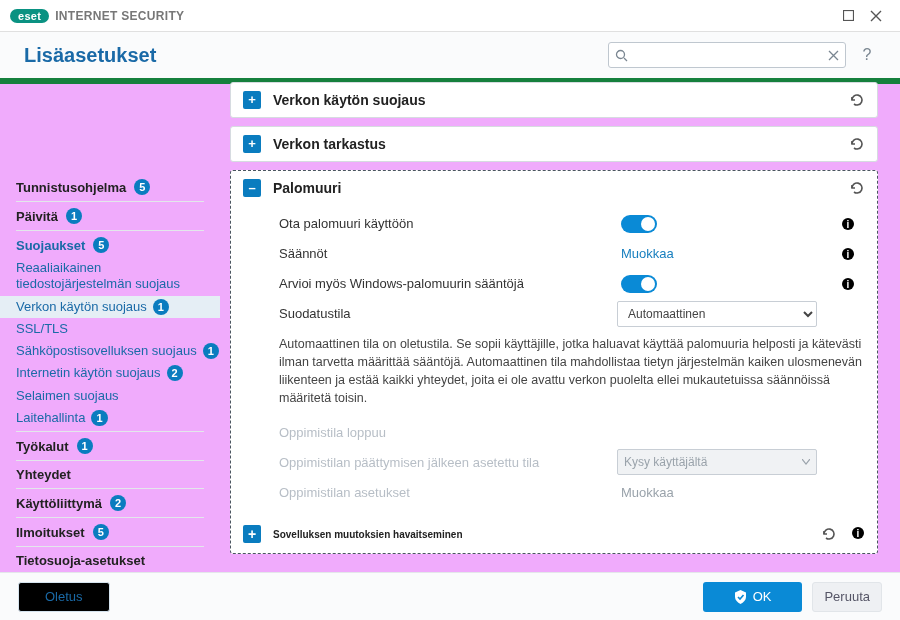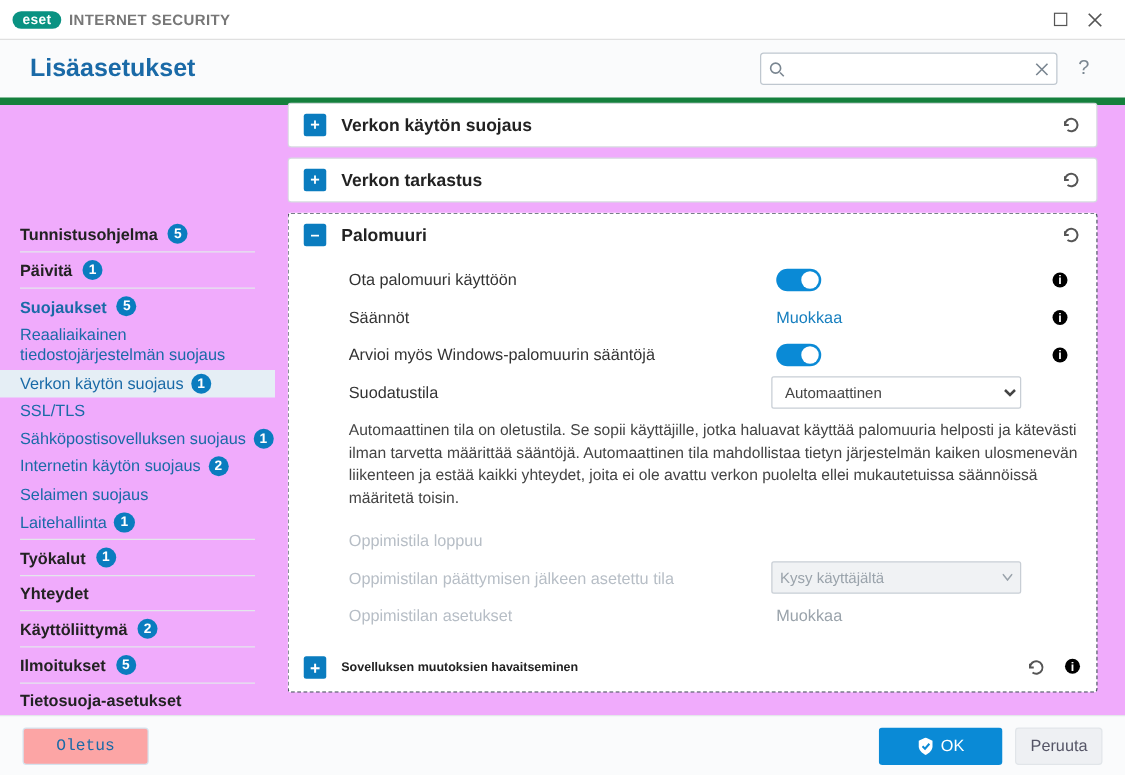--- a/index.html
+++ b/index.html
@@ -56,21 +56,21 @@
   .smallfield { width:110px; height:26px; border:1px solid #d4d9df; border-radius:2px; background:#f0f2f4; color:#9aa3ab; font-size:12px; padding:0 6px; display:inline-flex; align-items:center; justify-content:space-between; margin-right:6px; }
   .sub-linklike { color:#9aa3ab; }
 
   .subpanel-head { display:flex; align-items:center; gap:12px; padding:6px 12px 10px 12px; }
   .subpanel-head .exp { width:18px; height:18px; background:#0a7cbf; color:#fff; display:flex; align-items:center; justify-content:center; font-weight:bold; border-radius:2px; font-size:14px; }
   .subpanel-head .pt { font-weight:600; font-size:10px; color:#222; }
   .subpanel-head .info-r { margin-left:auto; display:flex; gap:14px; color:#555; }
 
   .footer { height:48px; background:#fafbfc; border-top:1px solid #e4e7eb; display:flex; align-items:center; padding:0 18px; gap:10px; }
   .btn { height:30px; border-radius:3px; font-size:13px; padding:0 26px; border:1px solid transparent; cursor:pointer; }
-  .btn.default { background:#fca5a5; color:#1a6aa7; border-color:#d5e3ee;font-family:Liberation Mono, monospace; }
+  .btn.default { background:#000000; color:#1a6aa7; border-color:#d5e3ee; }
   .btn.primary { background:#0a8ad6; color:#ffffff; display:flex; align-items:center; gap:6px; padding:0 30px; }
   .btn.secondary { background:#eef0f3; color:#556; border-color:#e1e5e9; padding:0 11px; }
   svg { display:block; }
 </style>
 </head>
 <body>
 
 <div class="titlebar">
   <div class="brand">
     <span class="brand-badge">eset</span>

